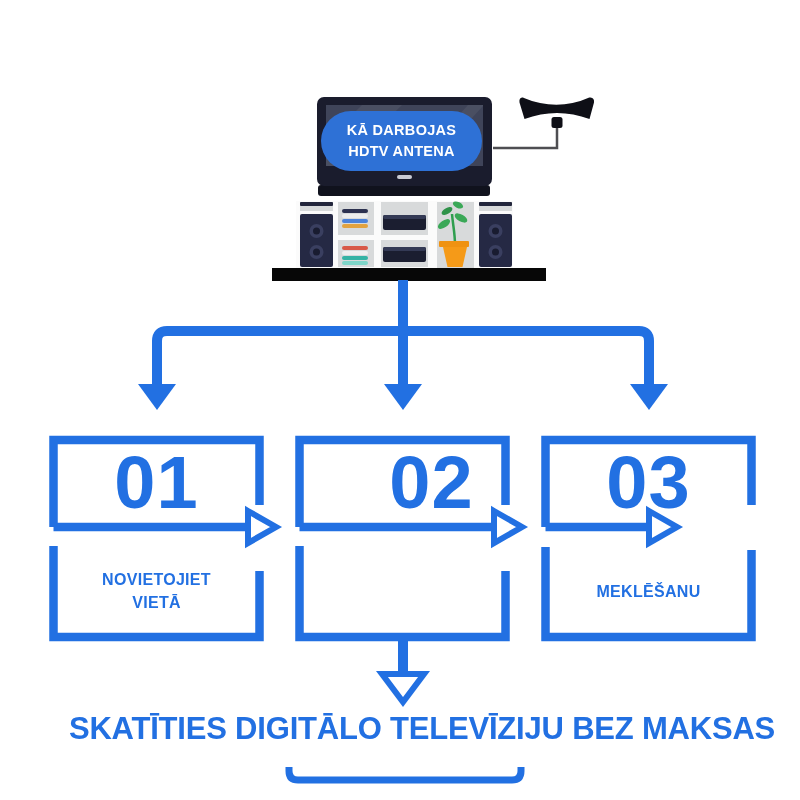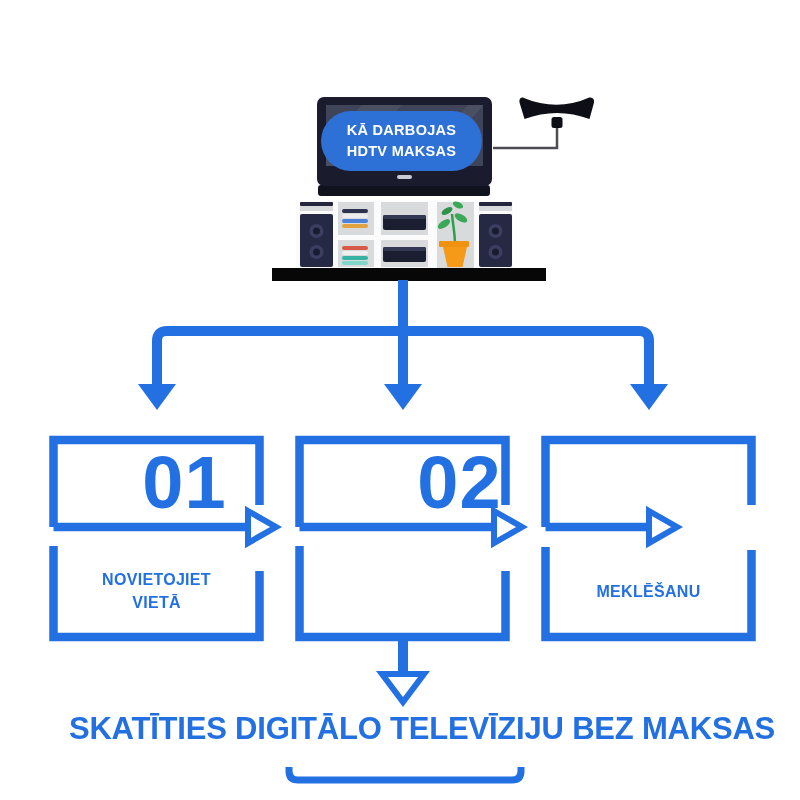--- a/index.html
+++ b/index.html
@@ -13,21 +13,21 @@
     left:321px;top:111px;width:161px;height:60px;border-radius:30px;background:#2E71D6;
     display:flex;flex-direction:column;align-items:center;justify-content:center;
     color:#ffffff;font-size:14.5px;font-weight:700;line-height:21px;letter-spacing:.3px;
     text-align:right;
   }
   .s1{left:49px;width:215px;}
   .s2{left:295px;width:215px;margin-left:29px;}
   .s3{left:541px;width:215px;}
   .step-number{
     top:438px;height:88px;display:flex;align-items:center;justify-content:center;
-    font-size:74px;font-weight:700;color:#2270E2;letter-spacing:1px;padding-left:28px;
+    font-size:74px;font-weight:700;color:#2270E2;letter-spacing:1px;
   }
   .step-text{
     top:547px;height:88px;display:flex;flex-direction:column;align-items:center;justify-content:center;
     font-size:16px;line-height:23px;font-weight:700;color:#2270E2;letter-spacing:.3px;text-align:center;
   }
   .footer-title{
     left:0;right:0;top:711px;text-align:center;
     font-size:31px;font-weight:700;color:#2270E2;letter-spacing:-0.2px;padding-left:44px;
   }
 </style>
@@ -153,25 +153,26 @@
     <g stroke="#2270E2" fill="none">
       <path d="M403 637 V 674" stroke-width="10"></path>
       <polygon points="382,674 424,674 403,702" fill="#FFFFFF" stroke-width="6"></polygon>
     </g>
 
     <path d="M289 767 V 771 Q289 780 298 780 H 512 Q521 780 521 771 V 767" fill="none" stroke="#2270E2" stroke-width="7"></path>
   </svg>
 
   <div class="overlay bubble">
     <span>KĀ DARBOJAS</span>
-    <span>HDTV MAKSAS</span>
+    <span>HDTV ANTENA</span>
   </div>
 
   <div class="overlay step-number s1">01</div>
   <div class="overlay step-number s2">02</div>
+  <div class="overlay step-number s3">03</div>
 
   <div class="overlay step-text s1">
     <span>NOVIETOJIET</span>
     <span>VIETĀ</span>
   </div>
   <div class="overlay step-text s3">
     <span>MEKLĒŠANU</span>
   </div>
 
   <div class="overlay footer-title">SKATĪTIES DIGITĀLO TELEVĪZIJU BEZ MAKSAS</div>

